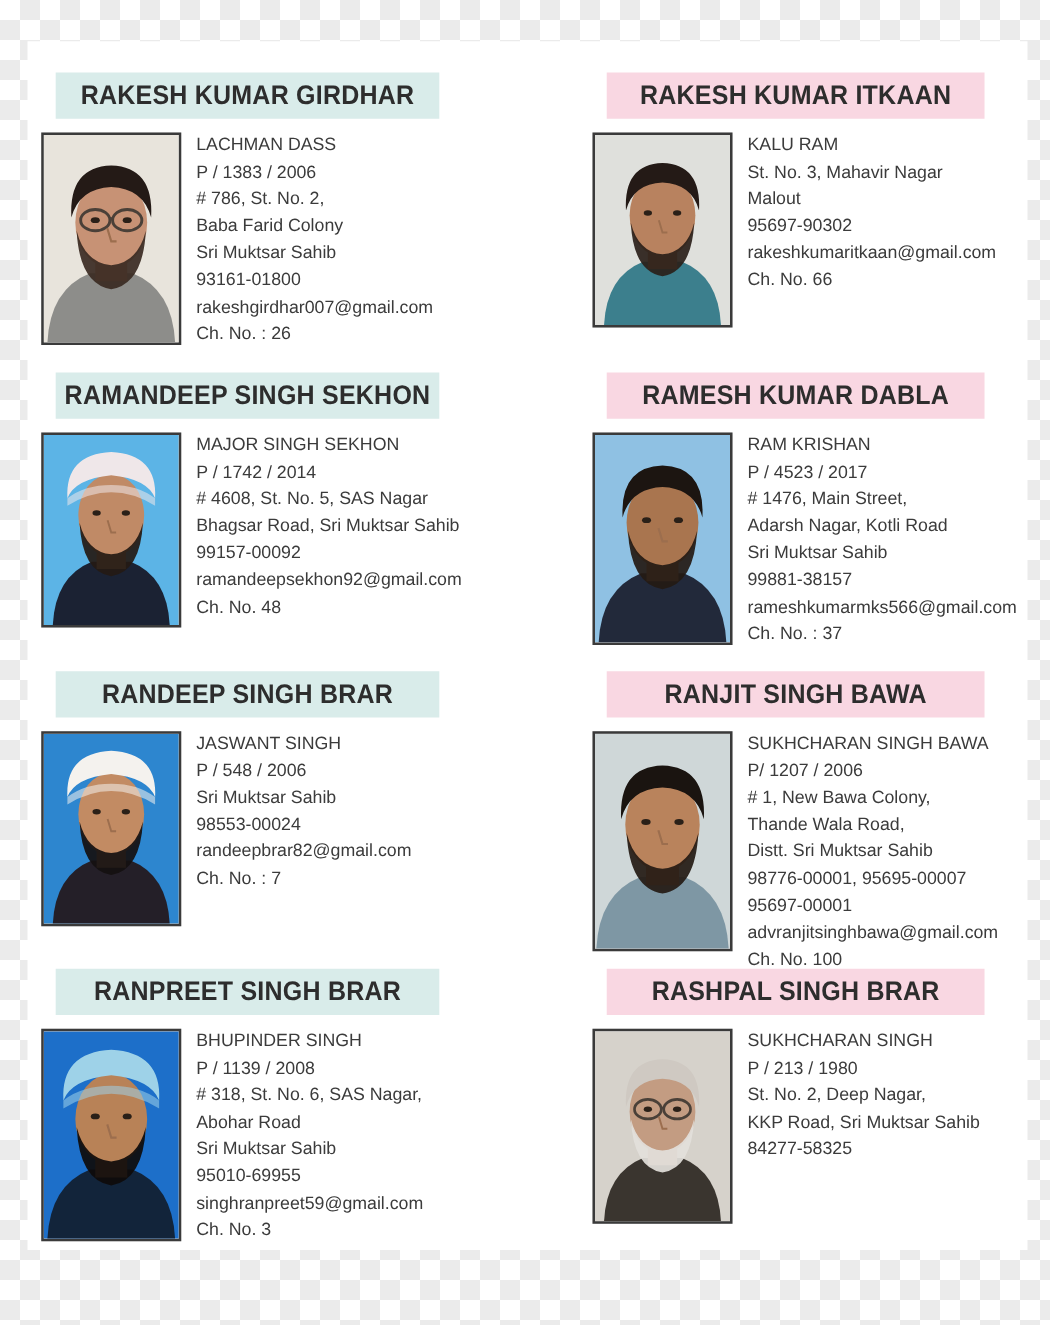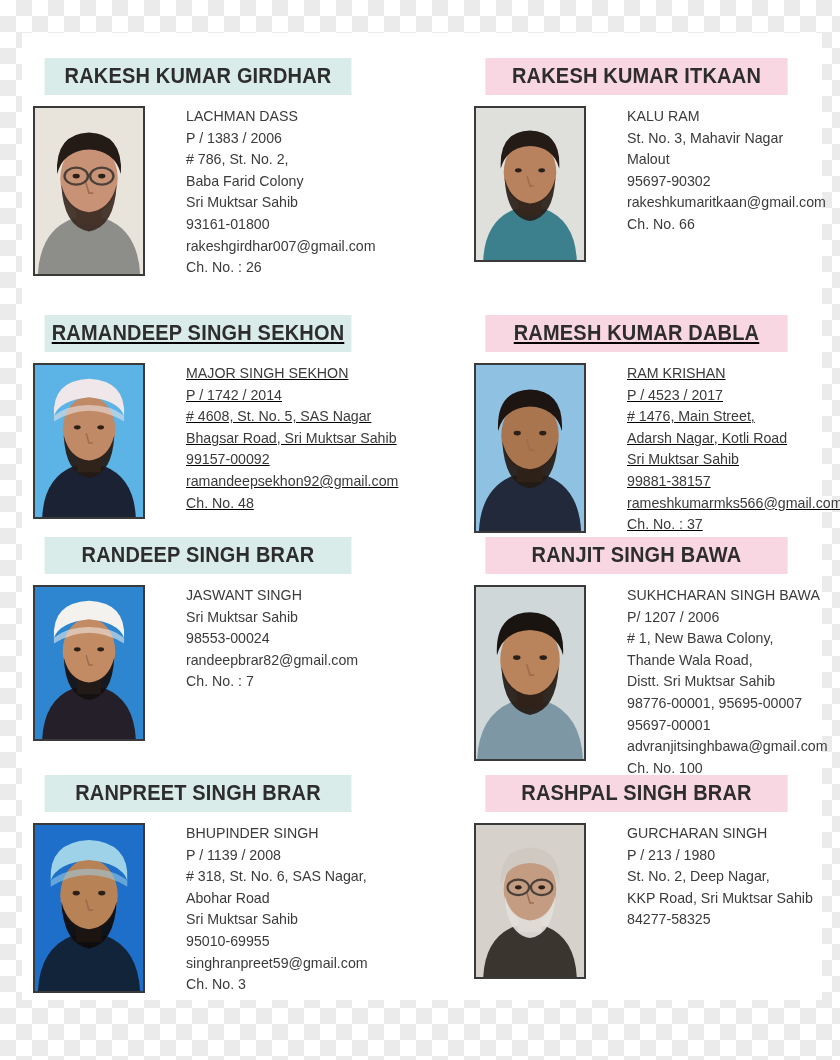--- a/index.html
+++ b/index.html
@@ -77,34 +77,34 @@
     overflow: hidden;
     position: relative;
     background: #dedede;
   }
   .photo-frame.tall { height: 170px; }
   .photo-frame.taller { height: 176px; }
 
   .photo-frame svg { display: block; width: 100%; height: 100%; }
 
   .details {
-    margin-left: 41px;
+    margin-left: 12px;
     font-size: 14.2px;
     line-height: 21.6px;
     color: #3b3b3b;
     white-space: nowrap;
   }
   .details .line { display: block; }
 
   
   .col-left  { left: 33px;  width: 330px; }
   .col-right { left: 474px; width: 325px; }
 
   .row-1 { top: 58px; }
-  .row-2 { top: 315px; text-decoration: underline; }
+  .row-2 { top: 298px; }
   .row-3 { top: 537px; }
   .row-4 { top: 775px; }
 </style>
 </head>
 <body>
 
 <div id="page-panel"></div>
 <div id="grid">
     <div class="card col-left row-1">
       <div class="card-header teal">RAKESH KUMAR GIRDHAR</div>
@@ -237,20 +237,21 @@
        <path d="M20 52 Q34 41 56 41 Q78 41 92 52 L92 58 Q74 47 56 47 Q38 47 20 58 Z" fill="#f4f2ee" opacity="0.55"></path>
     <path d="M30 72 Q32 112 56 116 Q80 112 82 72 Q76 96 56 98 Q36 96 30 72 Z" fill="#151010" opacity="0.92"></path>
 
     <ellipse cx="44" cy="64" rx="3.4" ry="2.2" fill="#2a2018"></ellipse>
     <ellipse cx="68" cy="64" rx="3.4" ry="2.2" fill="#2a2018"></ellipse>
     <path d="M53 70 L56 80 L60 80" fill="none" stroke="#9c6e4e" stroke-width="1.6"></path>
   </svg>
         </div>
         <div class="details">
           <span class="line">JASWANT SINGH</span>
+          <span class="line">P / 548 / 2006</span>
           <span class="line">Sri Muktsar Sahib</span>
           <span class="line">98553-00024</span>
           <span class="line">randeepbrar82@gmail.com</span>
           <span class="line">Ch. No. : 7</span>
         </div>
       </div>
     </div>
     <div class="card col-right row-3">
       <div class="card-header pink">RANJIT SINGH BAWA</div>
       <div class="card-body">
@@ -326,21 +327,21 @@
          <ellipse cx="44" cy="64" rx="11" ry="8"></ellipse>
          <ellipse cx="68" cy="64" rx="11" ry="8"></ellipse>
          <line x1="55" y1="63" x2="57" y2="63"></line>
        </g>
     <ellipse cx="44" cy="64" rx="3.4" ry="2.2" fill="#2a2018"></ellipse>
     <ellipse cx="68" cy="64" rx="3.4" ry="2.2" fill="#2a2018"></ellipse>
     <path d="M53 70 L56 80 L60 80" fill="none" stroke="#9c6e4e" stroke-width="1.6"></path>
   </svg>
         </div>
         <div class="details">
-          <span class="line">GURCHARAN SINGH</span>
+          <span class="line">SUKHCHARAN SINGH</span>
           <span class="line">P / 213 / 1980</span>
           <span class="line">St. No. 2, Deep Nagar,</span>
           <span class="line">KKP Road, Sri Muktsar Sahib</span>
           <span class="line">84277-58325</span>
         </div>
       </div>
     </div>
   </div>
 
 </body></html>

